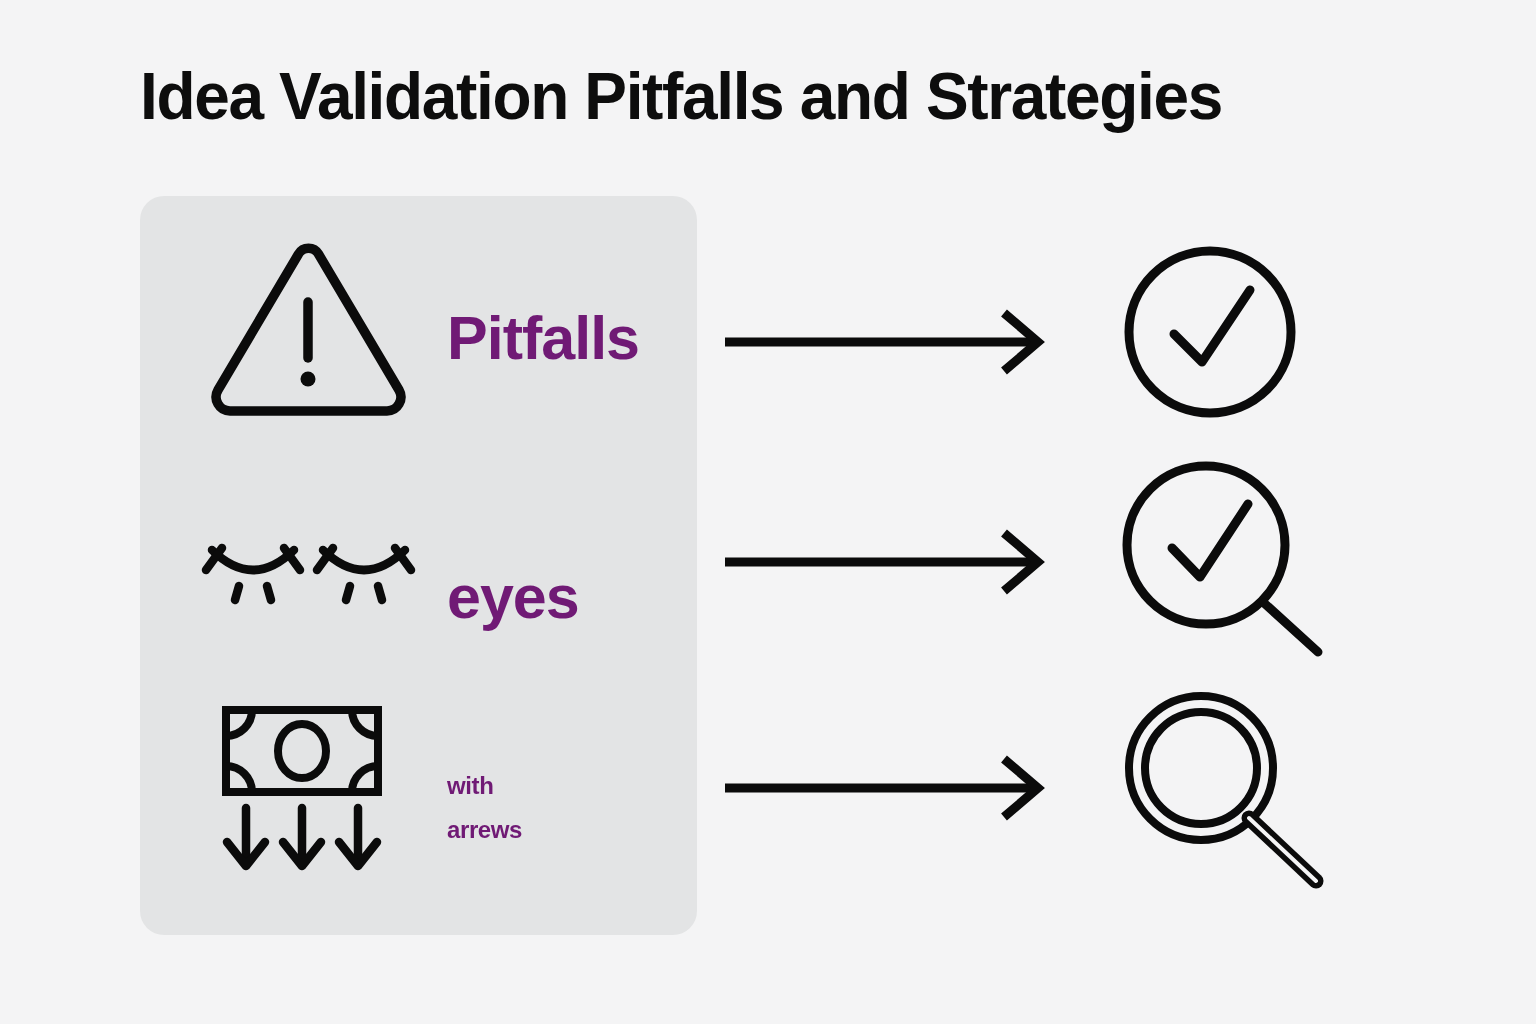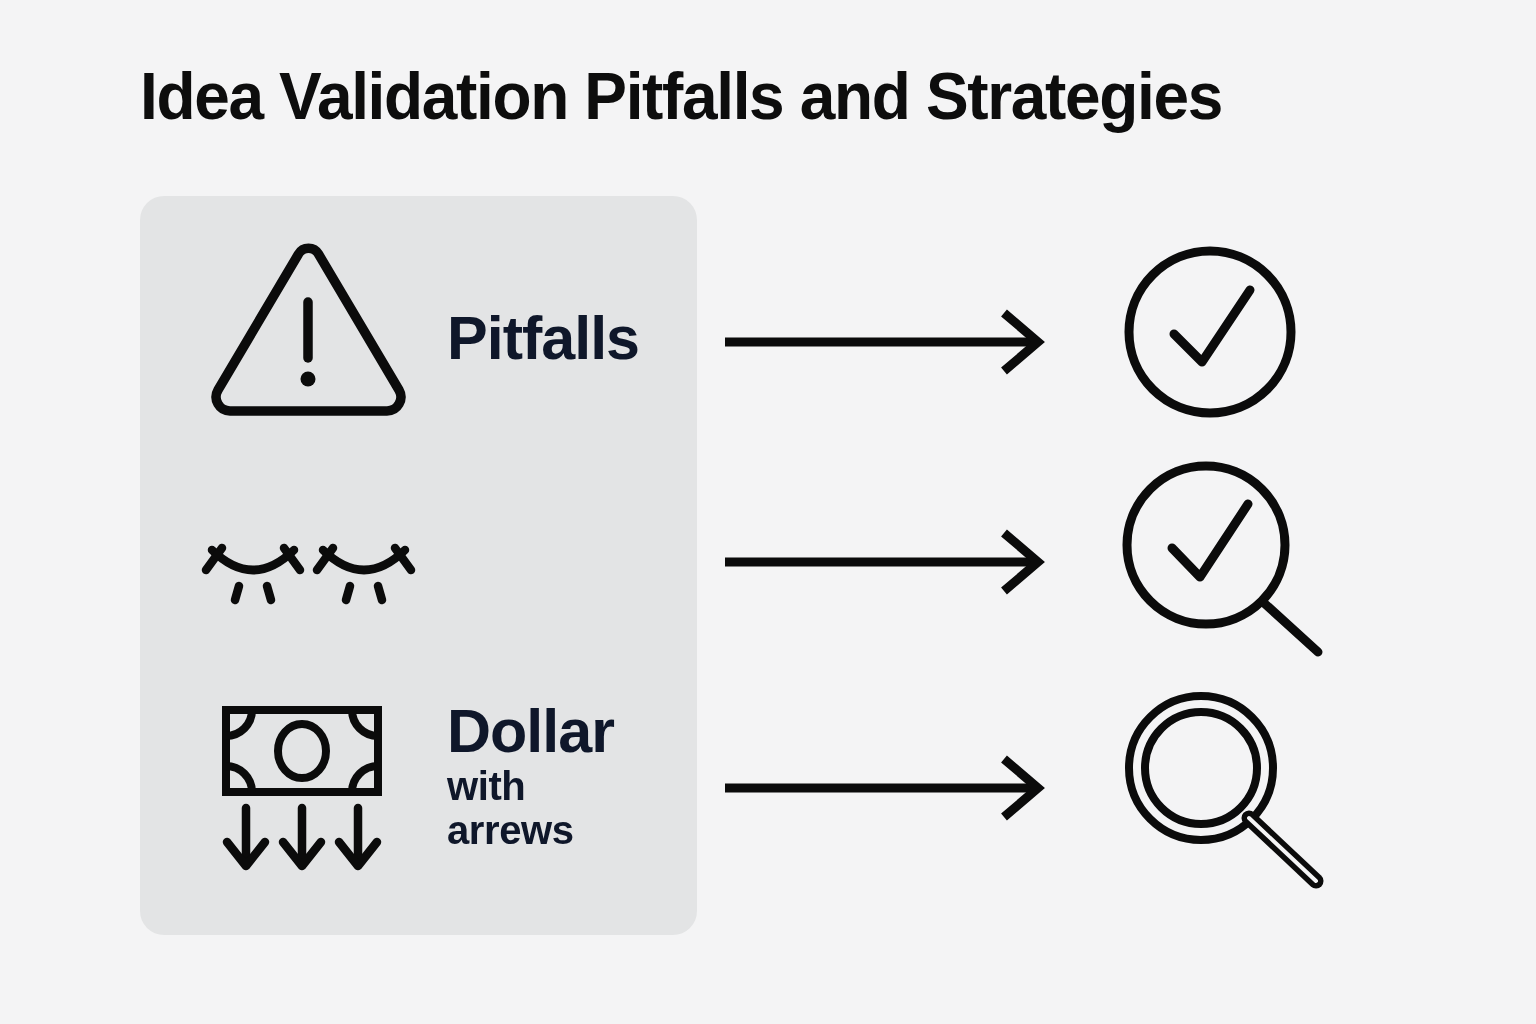--- a/index.html
+++ b/index.html
@@ -57,29 +57,29 @@
     display: flex;
     align-items: center;
   }
   .row-icon {
     position: absolute;
     display: block;
   }
   .row-label {
     position: absolute;
     left: 447px;
-    color: #0f172a;
+    color: #701a75;
     font-size: 61px;
     font-weight: 600;
     line-height: 66px;
     letter-spacing: -1px;
   }
   .row-label .sub {
     display: block;
-    font-size: 40px;
+    font-size: 24px;
     font-weight: 600;
     line-height: 44px;
     letter-spacing: -0.4px;
   }
 
   
   #row-1 .row-icon { left: 205px; top: 240px; }
   #row-1 .row-label { top: 305px; }
 
   
@@ -145,20 +145,21 @@
           <path d="M127 22 Q168 62 209 22"></path>
           <line x1="121" y1="42" x2="137" y2="20"></line>
           <line x1="215" y1="42" x2="199" y2="20"></line>
           <line x1="154" y1="58" x2="150" y2="72"></line>
           <line x1="182" y1="58" x2="186" y2="72"></line>
         </g>
       </svg>
     </span>
     <span class="row-label">
       <br>
+      <span>eyes</span>
     </span>
   </div>
 
   <div class="row" id="row-3">
     <span class="row-icon">
       <svg width="175" height="180" viewBox="0 0 175 180">
         <g fill="none" stroke="#0b0b0b" stroke-width="8">
 
           <rect x="11" y="10" width="152" height="82"></rect>
           <ellipse cx="87" cy="51" rx="24" ry="27"></ellipse>
@@ -174,21 +175,21 @@
 
           <line x1="87" y1="108" x2="87" y2="163"></line>
           <polyline points="68,142 87,166 106,142"></polyline>
 
           <line x1="143" y1="108" x2="143" y2="163"></line>
           <polyline points="124,142 143,166 162,142"></polyline>
         </g>
       </svg>
     </span>
     <span class="row-label">
-      <span>Dollar</span><br>
+      <br>
       <span class="sub">with arrews</span>
     </span>
   </div>
 
   <span class="arrow" id="arrow-1">
     <svg width="325" height="72" viewBox="0 0 325 72">
       <g fill="none" stroke="#0b0b0b" stroke-width="9" stroke-linecap="butt">
         <line x1="3" y1="36" x2="312" y2="36"></line>
         <polyline points="282,7 316,36 282,65" fill="none" stroke-linejoin="miter"></polyline>
       </g>

